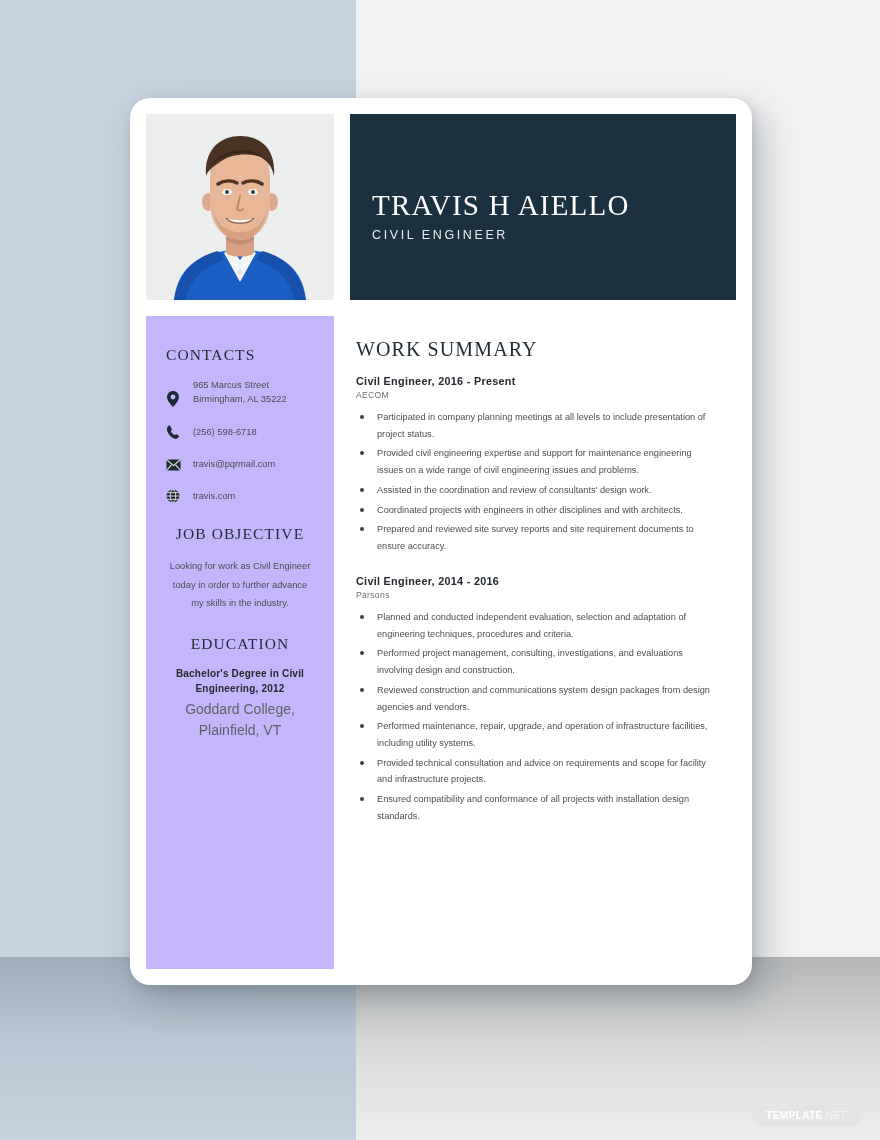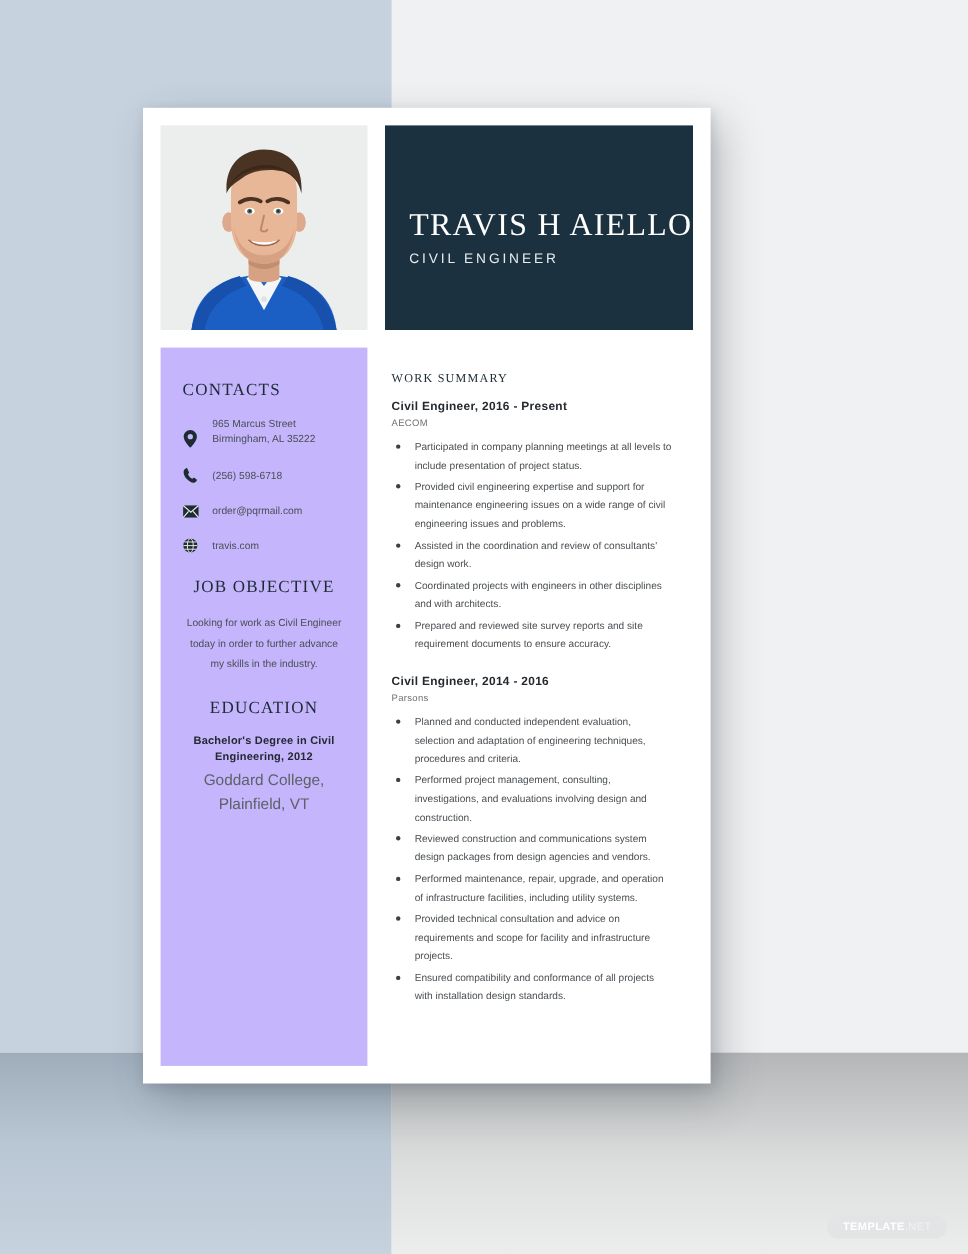--- a/index.html
+++ b/index.html
@@ -39,25 +39,26 @@
     position: absolute;
     left: 356px; top: 957px;
     width: 524px; height: 183px;
     background: linear-gradient(180deg, #b4b6b8 0%, #dcdddd 55%, #eceded 100%);
   }
 
   
   #page {
     position: absolute;
     left: 130px; top: 98px;
-    width: 516px; height: 887px;
+    width: 622px; height: 887px;
     background: #ffffff;
     box-shadow: 10px 14px 34px rgba(60,70,80,0.30),
                 2px 3px 10px rgba(60,70,80,0.16);
     padding: 16px;
+    border-radius: 20px;
   }
 
   
   .top-row {
     display: flex;
     gap: 16px;
     height: 186px;
   }
 
   .photo-frame {
@@ -117,21 +118,21 @@
   
   .side-h {
     font-family: "Liberation Serif", serif;
     font-size: 15.5px;
     letter-spacing: 1.1px;
     color: #1d2b33;
     margin-bottom: 14px;
   }
   .main-h {
     font-family: "Liberation Serif", serif;
-    font-size: 11px;
+    font-size: 20px;
     letter-spacing: 1.1px;
     color: #1d2b33;
     margin-bottom: 14px;
   }
 
   
   .contact-item {
     display: flex;
     align-items: flex-end;
     margin-bottom: 17px;
@@ -313,21 +314,21 @@
         </div>
 
         <div class="contact-item">
           <span class="c-icon">
             <svg width="15" height="12" viewBox="0 0 15 12">
                 <rect x="0.5" y="0.5" width="14" height="11" fill="#1d2b33"></rect>
                 <path d="M0.5 0.5 L7.5 6.6 L14.5 0.5" stroke="#e8e8e8" stroke-width="1.1" fill="none"></path>
                 <path d="M0.5 11.5 L5.4 5.8 M14.5 11.5 L9.6 5.8" stroke="#e8e8e8" stroke-width="1.1" fill="none"></path>
               </svg>
           </span>
-          <span class="c-text">order@pqrmail.com</span>
+          <span class="c-text">travis@pqrmail.com</span>
         </div>
 
         <div class="contact-item">
           <span class="c-icon">
             <svg width="14" height="14" viewBox="0 0 14 14">
                 <circle cx="7" cy="7" r="6.4" fill="#1d2b33"></circle>
                 <g stroke="#e8e8e8" stroke-width="0.9" fill="none">
                   <ellipse cx="7" cy="7" rx="2.7" ry="6.4"></ellipse>
                   <line x1="0.7" y1="7" x2="13.3" y2="7"></line>
                   <line x1="1.6" y1="3.7" x2="12.4" y2="3.7"></line>

